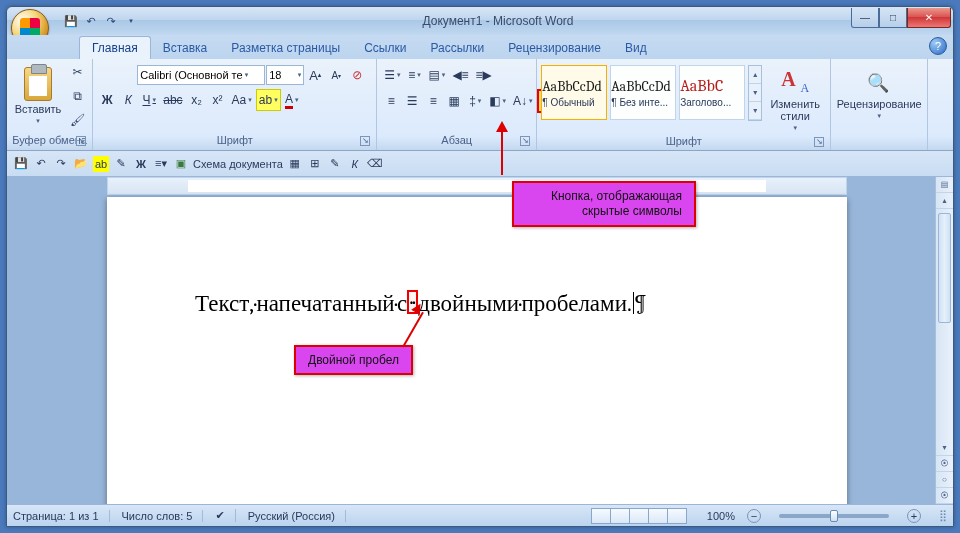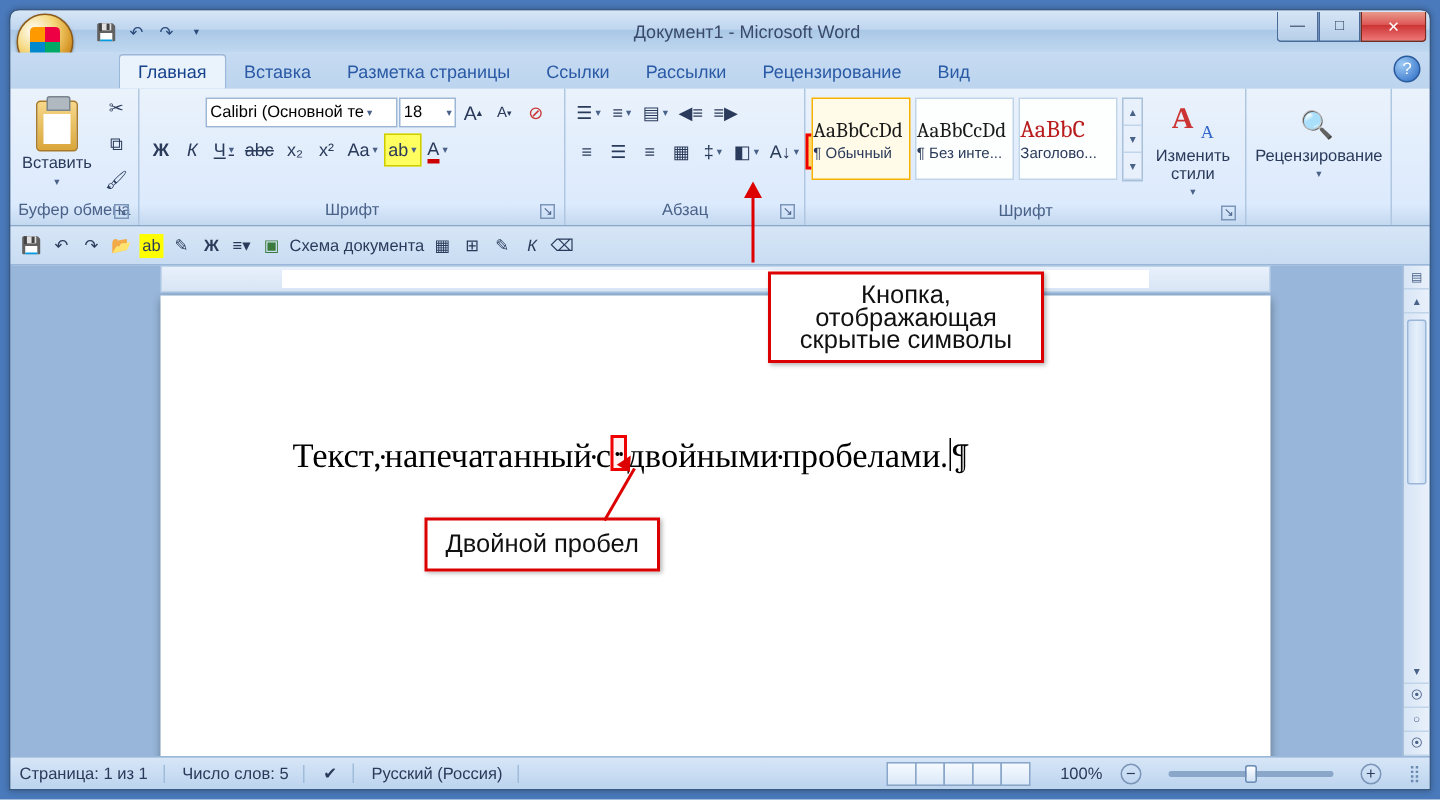--- a/index.html
+++ b/index.html
@@ -83,21 +83,21 @@
   .page{position:absolute;top:20px;left:100px;width:740px;height:360px;background:#fff;box-shadow:0 2px 6px rgba(0,0,0,0.4);}
   .doctext{position:absolute;top:93px;left:88px;font-family:Cambria,"Times New Roman",serif;font-size:23px;color:#000;white-space:nowrap;}
   .dbl-hl{display:inline-block;border:2px solid #e00;background:rgba(255,0,0,0.05);padding:0 1px;line-height:20px;position:relative;top:-2px;}
   .cursor{display:inline-block;width:1px;height:22px;background:#000;vertical-align:-3px;margin-left:1px;}
   .pil{color:#000;}
   .vscroll{position:absolute;right:0;top:0;bottom:0;width:18px;background:linear-gradient(90deg,#d8e5f5,#e9f1fb);border-left:1px solid #a9c0db;display:flex;flex-direction:column;}
   .vscroll .btn{height:16px;display:flex;align-items:center;justify-content:center;font-size:8px;color:#4a6188;border-bottom:1px solid #c0d4ea;}
   .vscroll .track{flex:1;position:relative;}
   .vscroll .thumb{position:absolute;left:2px;right:2px;top:4px;height:110px;background:linear-gradient(90deg,#cfe0f4,#e6f0fb,#cfe0f4);border:1px solid #9ab6d8;border-radius:2px;}
   
-  .callout{position:absolute;background:#ffffff;border:2px solid #d00;padding:6px 12px;font-size:17px;color:#111;text-align:center;box-shadow:1px 1px 3px rgba(0,0,0,0.3);font-family:Arial,sans-serif;}
+  .callout{position:absolute;background:#d946ef;border:2px solid #d00;padding:6px 12px;font-size:12px;color:#111;text-align:right;box-shadow:1px 1px 3px rgba(0,0,0,0.3);font-family:Arial,sans-serif;}
   .arrow-line{position:absolute;background:#d00;}
   .arrow-head{position:absolute;width:0;height:0;}
   
   .status{height:22px;background:linear-gradient(#d7e6f7,#bcd4ee);border-top:1px solid #9ab6d8;display:flex;align-items:center;font-size:11px;color:#2a3a5a;padding:0 6px;gap:12px;}
   .status .cell{border-right:1px solid #a0bcda;padding-right:10px;}
   .status .spacer{flex:1;}
   .viewbtn{width:20px;height:16px;border:1px solid #8aa6c8;background:linear-gradient(#f5faff,#dbe8f8);margin-left:-1px;}
   .zoom-slider{width:110px;height:4px;background:#8aa6c8;position:relative;margin:0 6px;border-radius:2px;}
   .zoom-slider .th{position:absolute;top:-4px;left:50%;width:8px;height:12px;background:linear-gradient(#fff,#cfe0f4);border:1px solid #6a8ab2;border-radius:2px;transform:translateX(-50%);}
   
@@ -284,21 +284,21 @@
     <div class="page">
       <div class="doctext">
         <span>Текст,·напечатанный·с</span><span class="dbl-hl">··</span><span>двойными·пробелами.</span><span class="cursor"></span><span class="pil">¶</span>
       </div>
     </div>
 
     <div class="callout" style="top:4px;left:505px;width:184px;">
       <div style="line-height:15px;">Кнопка, отображающая скрытые символы</div>
     </div>
 
-    <div class="callout" style="top:168px;left:276px;">
+    <div class="callout" style="top:168px;left:287px;">
       <span>Двойной пробел</span>
     </div>
     <div class="arrow-line" style="top:130px;left:395px;width:2px;height:40px;transform:rotate(30deg);transform-origin:bottom;"></div>
     <div class="arrow-head" style="top:126px;left:406px;border-left:5px solid transparent;border-right:5px solid transparent;border-bottom:10px solid #d00;transform:rotate(30deg);"></div>
 
     <div class="vscroll">
       <div class="btn">▤</div>
       <div class="btn">▴</div>
       <div class="track">
           <div class="thumb"></div>

